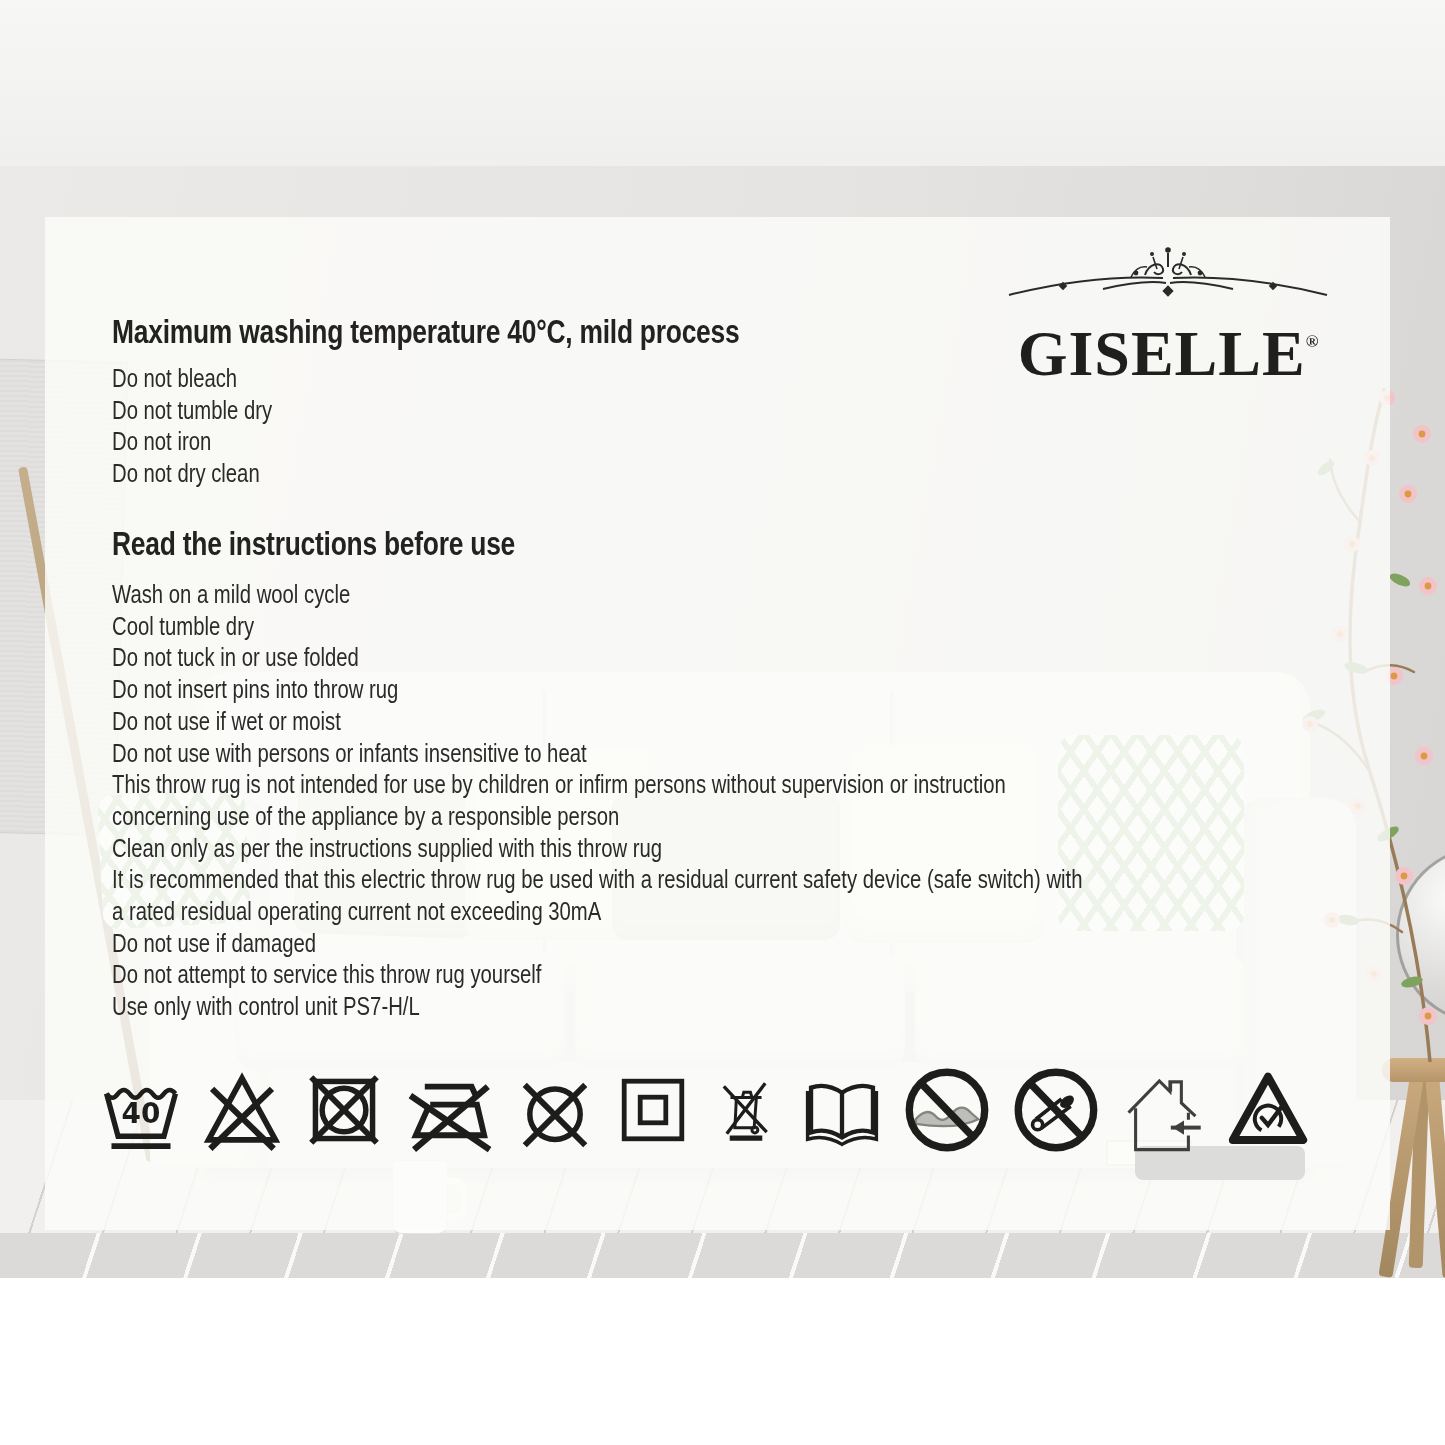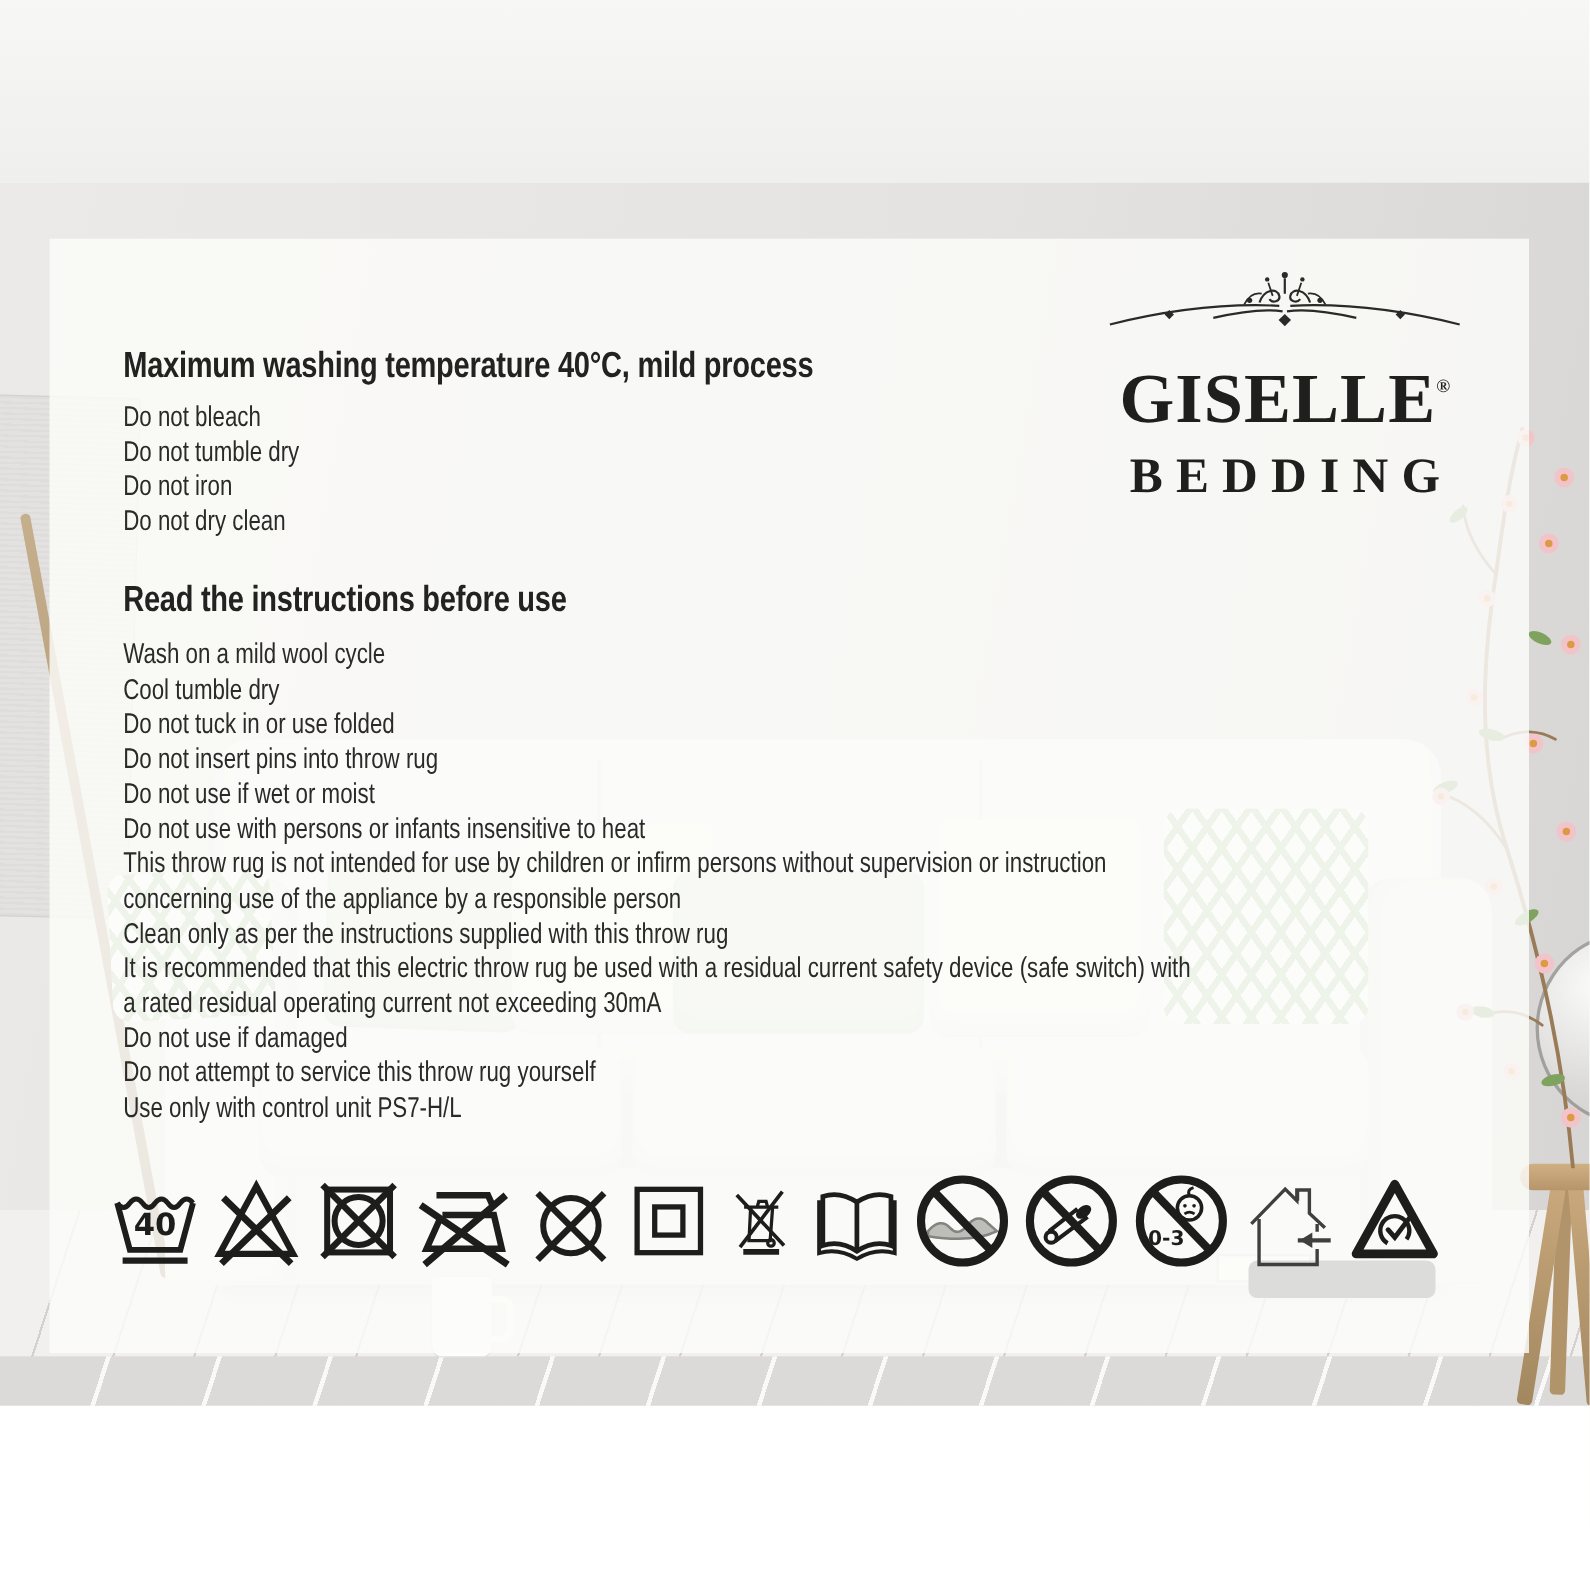--- a/index.html
+++ b/index.html
@@ -82,21 +82,21 @@
            letter-spacing:-.3px;color:#222220;transform:scaleX(.80);transform-origin:left top;}
   .h1{top:96px;} .h2{top:308px;}
   .list{position:absolute;left:67px;font-size:26px;line-height:31.7px;color:#2a2a28;
         transform:scaleX(.78);transform-origin:left top;}
   .list div{white-space:nowrap;}
   .l1{top:146px;} .l2{top:362px;}
 
   
   .logo{position:absolute;left:948px;top:28px;width:350px;text-align:center;color:#1f1f1d;}
   .brand-name{font-family:"Liberation Serif","DejaVu Serif",serif;font-weight:700;font-size:64px;
-              letter-spacing:1px;line-height:86px;}
+              letter-spacing:1px;line-height:70px;}
   .brand-name sup{font-size:17px;vertical-align:28px;letter-spacing:0;}
   .brand-sub{font-family:"Liberation Serif","DejaVu Serif",serif;font-weight:700;font-size:45px;
              letter-spacing:12px;margin-left:12px;line-height:52px;}
 
   
   .icons{position:absolute;left:55px;top:838px;width:1214px;height:110px;display:flex;
          justify-content:space-between;align-items:center;}
   .ci{flex:none;display:flex;align-items:center;justify-content:flex-end;}
   .ci svg{display:block;}
 </style>
@@ -260,21 +260,20 @@
           <circle cx="149" cy="9" r="2"></circle>
           <circle cx="181" cy="9" r="2"></circle>
         <circle cx="133" cy="28" r="2.4"></circle>
           <circle cx="197" cy="28" r="2.4"></circle>
         <rect x="161" y="42" width="8" height="8" transform="rotate(45 165 46)"></rect>
         <rect x="57" y="38" width="6" height="6" transform="rotate(45 60 41)"></rect>
         <rect x="267" y="38" width="6" height="6" transform="rotate(45 270 41)"></rect>
       </g>
     </svg>
     <div class="brand-name"><span>GISELLE</span><sup>®</sup></div>
-    <div class="brand-sub">BEDDING</div>
   </div>
 
   <div class="icons">
 
     <div class="ci">
       <svg width="82" height="100" viewBox="0 0 100 100" fill="none" stroke="#1d1d1b" stroke-width="6.5">
         <path d="M8 30 L22 82 H78 L92 30"></path>
         <path d="M8 30 Q15 40 22 30 Q29 21 36 30 Q43 40 50 30 Q57 21 64 30 Q71 40 78 30 Q85 21 92 30" stroke-width="5.5"></path>
         <text x="50" y="66" font-size="34" font-weight="bold" text-anchor="middle" fill="#1d1d1b" stroke="none" font-family="DejaVu Sans,sans-serif">40</text>
         <path d="M14 94 H86" stroke-width="7"></path>
@@ -347,32 +346,20 @@
     <div class="ci">
       <svg width="92" height="92" viewBox="0 0 100 100" fill="none">
         <circle cx="30" cy="66" r="5.5" stroke="#1d1d1b" stroke-width="4"></circle>
         <path d="M34 70 L66 46 M28 60 L56 38" stroke="#1d1d1b" stroke-width="4"></path>
         <ellipse cx="62" cy="41" rx="8.5" ry="5.5" transform="rotate(-38 62 41)" fill="#1d1d1b"></ellipse>
         <circle cx="50" cy="50" r="41" stroke="#1d1d1b" stroke-width="8"></circle>
         <path d="M22 21 L78 79" stroke="#1d1d1b" stroke-width="8"></path>
       </svg>
     </div>
 
-    <div class="ci">
-      <svg width="92" height="92" viewBox="0 0 100 100" fill="none">
-        <circle cx="58" cy="37" r="12" stroke="#1d1d1b" stroke-width="3.5"></circle>
-        <path d="M58 25 Q55 19 62 17" stroke="#1d1d1b" stroke-width="3"></path>
-        <circle cx="53.5" cy="35" r="1.8" fill="#1d1d1b"></circle>
-          <circle cx="62.5" cy="35" r="1.8" fill="#1d1d1b"></circle>
-        <path d="M53 43 Q58 39.5 63 43" stroke="#1d1d1b" stroke-width="2.6"></path>
-        <text x="35" y="74" font-size="20" font-weight="bold" text-anchor="middle" fill="#1d1d1b" font-family="DejaVu Sans,sans-serif">0-3</text>
-        <circle cx="50" cy="50" r="41" stroke="#1d1d1b" stroke-width="8"></circle>
-        <path d="M22 21 L78 79" stroke="#1d1d1b" stroke-width="8"></path>
-      </svg>
-    </div>
 
     <div class="ci">
       <svg width="88" height="104" viewBox="0 0 100 110" fill="none" stroke="#3f3f3d" stroke-width="3.5">
         <path d="M12 58 L47 22 L59 34 V23 H72 V47 L88 62"></path>
         <path d="M60 23 V34" stroke-width="3"></path>
         <path d="M20 53 V100 H80 V84 M80 66 V58"></path>
         <path d="M94 75 H60" stroke-width="4.5"></path>
         <path d="M62 75 L75 67 V83 Z" fill="#3f3f3d" stroke="none"></path>
       </svg>
     </div>

